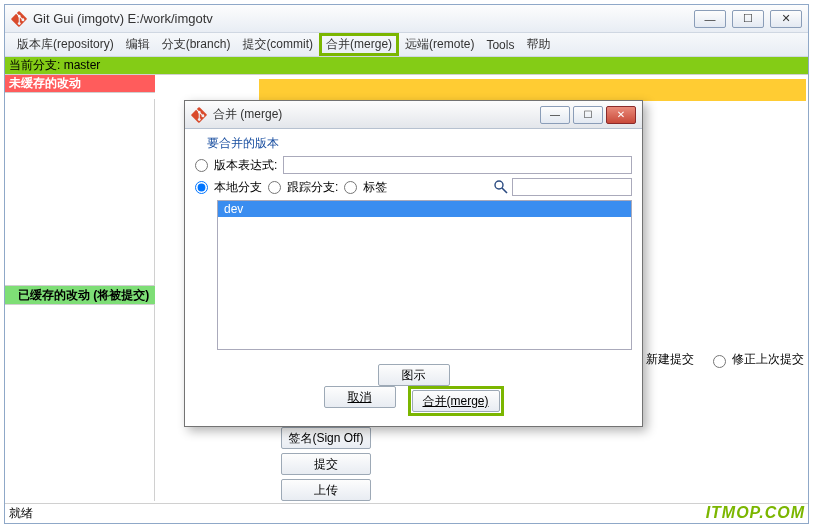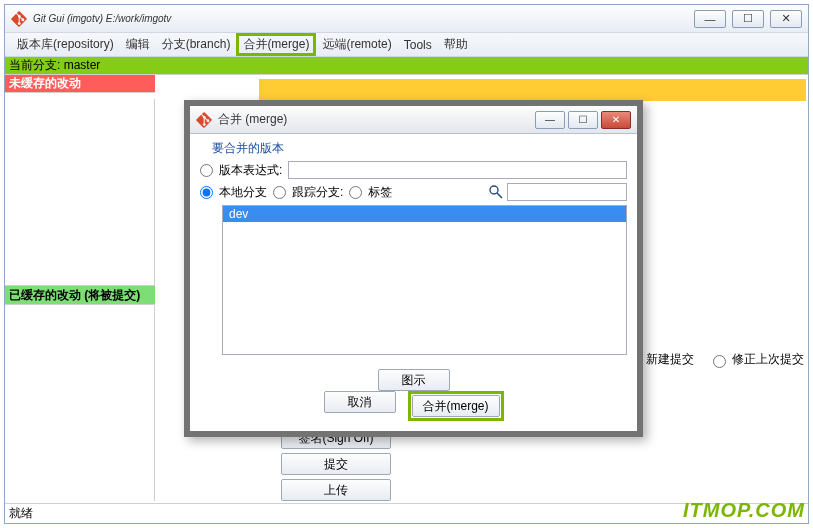--- a/index.html
+++ b/index.html
@@ -2,80 +2,80 @@
 <html><head>
 <meta charset="utf-8">
 <style>
   * { box-sizing: border-box; font-family: "Microsoft YaHei", "SimSun", Arial, sans-serif; font-size: 12px; }
   body { margin: 0; width: 813px; height: 528px; background: #fff; overflow: hidden; position: relative; }
 
   
   .mw { position: absolute; left: 4px; top: 4px; width: 805px; height: 520px; border: 1px solid #8fa8c8; background: #fff; }
   .mw-title { height: 28px; display: flex; align-items: center; background: linear-gradient(#fdfdfd,#e8edf4); border-bottom: 1px solid #cfd7e2; padding: 0 6px; }
   .git-icon { width: 16px; height: 16px; display: inline-block; margin-right: 6px; }
-  .title-text { flex: 1; color: #333; font-size: 10px; font-style: italic; }
+  .title-text { flex: 1; color: #333; font-size: 13px; }
   .wc { display: flex; gap: 6px; }
   .wc-btn { width: 32px; height: 18px; border: 1px solid #8a9db8; border-radius: 2px; background: linear-gradient(#fdfdfd,#e3e9f2); display: flex; align-items: center; justify-content: center; cursor: pointer; font-size: 11px; color: #333; }
 
   
   .menubar { height: 24px; background: linear-gradient(#f6f8fb,#e8edf4); border-bottom: 1px solid #cfd7e2; display: flex; align-items: center; padding: 0 6px; }
   .menu-item { padding: 2px 6px; color: #333; cursor: default; }
   .menu-item.hl { border: 3px solid #7bb600; padding: 0 4px; }
 
   
   .branch-bar { height: 18px; border-bottom: 1px solid #d0d0d0; padding-left: 4px; display: flex; align-items: center; background: #84cc16; }
 
   
   .unstaged { height: 18px; background: #ff5c5c; color: #fff; font-weight: bold; padding-left: 4px; display: flex; align-items: center; width: 150px; border-bottom: 1px solid #d0d0d0; }
 
   
   .yellow { position: absolute; left: 254px; top: 74px; right: 2px; height: 22px; background: #ffcc33; }
 
   
   .left-pane { position: absolute; left: 0; top: 94px; width: 150px; bottom: 22px; border-right: 1px solid #d0d0d0; }
-  .staged { position: absolute; left: 0; top: 280px; width: 150px; height: 20px; background: #7ede76; color: #000; font-weight: bold; display: flex; align-items: center; padding-left: 4px; border-top: 1px solid #d0d0d0; border-bottom: 1px solid #d0d0d0; }
+  .staged { position: absolute; left: 0; top: 280px; width: 150px; height: 20px; background: #7ede76; color: #000; font-weight: bold; display: flex; align-items: center; padding-left: 13px; border-top: 1px solid #d0d0d0; border-bottom: 1px solid #d0d0d0; }
 
   
   .commit-radios { position: absolute; right: 4px; top: 346px; display: flex; gap: 14px; align-items: center; }
   .commit-radios label { display: flex; align-items: center; gap: 3px; }
 
   
   .btn-col { position: absolute; left: 276px; top: 422px; display: flex; flex-direction: column; gap: 4px; }
-  .std-btn { width: 110px; height: 22px; border: 1px solid #9da9b6; background: linear-gradient(#fdfdfd,#e8ecf2); border-radius: 2px; text-align: center; line-height: 20px; cursor: pointer; }
+  .std-btn { width: 90px; height: 22px; border: 1px solid #9da9b6; background: linear-gradient(#fdfdfd,#e8ecf2); border-radius: 2px; text-align: center; line-height: 20px; cursor: pointer; }
 
   
   .status { position: absolute; left: 0; right: 0; bottom: 0; height: 20px; border-top: 1px solid #d0d0d0; padding-left: 4px; display: flex; align-items: center; }
 
   
-  .dlg { position: absolute; left: 184px; top: 100px; width: 459px; border: 6px solid #737373; background: #fff; box-shadow: 4px 4px 10px rgba(0,0,0,0.3); }
+  .dlg { position: absolute; left: 184px; top: 100px; width: 459px; border: 1px solid #737373; background: #fff; box-shadow: 4px 4px 10px rgba(0,0,0,0.3); }
   .dlg-title { height: 28px; background: linear-gradient(#fdfdfd,#e3e6eb); border-bottom: 1px solid #b6c1d0; display: flex; align-items: center; padding: 0 6px; }
   .dlg-title-text { flex: 1; color: #333; }
   .dlg-wc { display: flex; gap: 3px; }
   .dlg-wc-btn { width: 30px; height: 18px; border-radius: 2px; display: flex; align-items: center; justify-content: center; cursor: pointer; font-size: 10px; }
   .dlg-min, .dlg-max { border: 1px solid #8a9db8; background: linear-gradient(#fdfdfd,#e3e9f2); color: #333; }
   .dlg-close { border: 1px solid #8a2a2a; background: linear-gradient(#e98a7a,#c94a3a); color: #fff; }
 
   .dlg-body { padding: 6px 10px 10px 10px; }
   .dlg-heading { font-weight: bold; margin-bottom: 2px; }
   .link { color: #1a4fa0; margin-left: 12px; cursor: pointer; }
   .row { display: flex; align-items: center; margin-top: 4px; gap: 6px; }
   .row input[type="radio"] { margin: 0; }
   .expr-input { flex: 1; height: 18px; border: 1px solid #aab; background: #fff; }
   .filter-wrap { display: flex; align-items: center; gap: 3px; margin-left: auto; }
   .filter-input { width: 120px; height: 18px; border: 1px solid #aab; padding-left: 3px; }
   .list { border: 1px solid #aab; height: 150px; margin-top: 4px; margin-left: 22px; background: #fff; overflow: hidden; }
   .list-item { height: 16px; line-height: 16px; padding-left: 6px; }
   .list-item.sel { background: #3a8df0; color: #fff; }
 
   .dlg-buttons { display: flex; justify-content: space-between; align-items: center; margin-top: 14px; flex-direction: column; }
-  .dlg-buttons .right { display: flex; gap: 12px; }
+  .dlg-buttons .right { display: flex; gap: 12px; text-decoration: underline; }
   .merge-hl { border: 3px solid #7bb600; padding: 1px; }
 
   
-  .watermark { position: absolute; right: 8px; bottom: 6px; color: #7bb600; font-style: italic; font-size: 20px; font-weight: bold; letter-spacing: 1px; pointer-events: none; }
+  .watermark { position: absolute; right: 8px; bottom: 6px; color: #7bb600; font-style: italic; font-size: 16px; font-weight: bold; letter-spacing: 1px; pointer-events: none; }
 
   
   svg { display: block; }
 </style>
 </head>
 <body>
 
 <div class="mw">
   <div class="mw-title">
     <span class="git-icon">
@@ -88,20 +88,21 @@
       <div class="wc-btn">—</div>
       <div class="wc-btn">☐</div>
       <div class="wc-btn">✕</div>
     </div>
   </div>
 
   <div class="menubar">
     <span class="menu-item">版本库(repository)</span>
     <span class="menu-item">编辑</span>
     <span class="menu-item">分支(branch)</span>
+    <span class="menu-item">提交(commit)</span>
     <span class="menu-item hl">合并(merge)</span>
     <span class="menu-item">远端(remote)</span>
     <span class="menu-item">Tools</span>
     <span class="menu-item">帮助</span>
   </div>
 
   <div class="branch-bar">
     <span>当前分支: master</span>
   </div>
 

